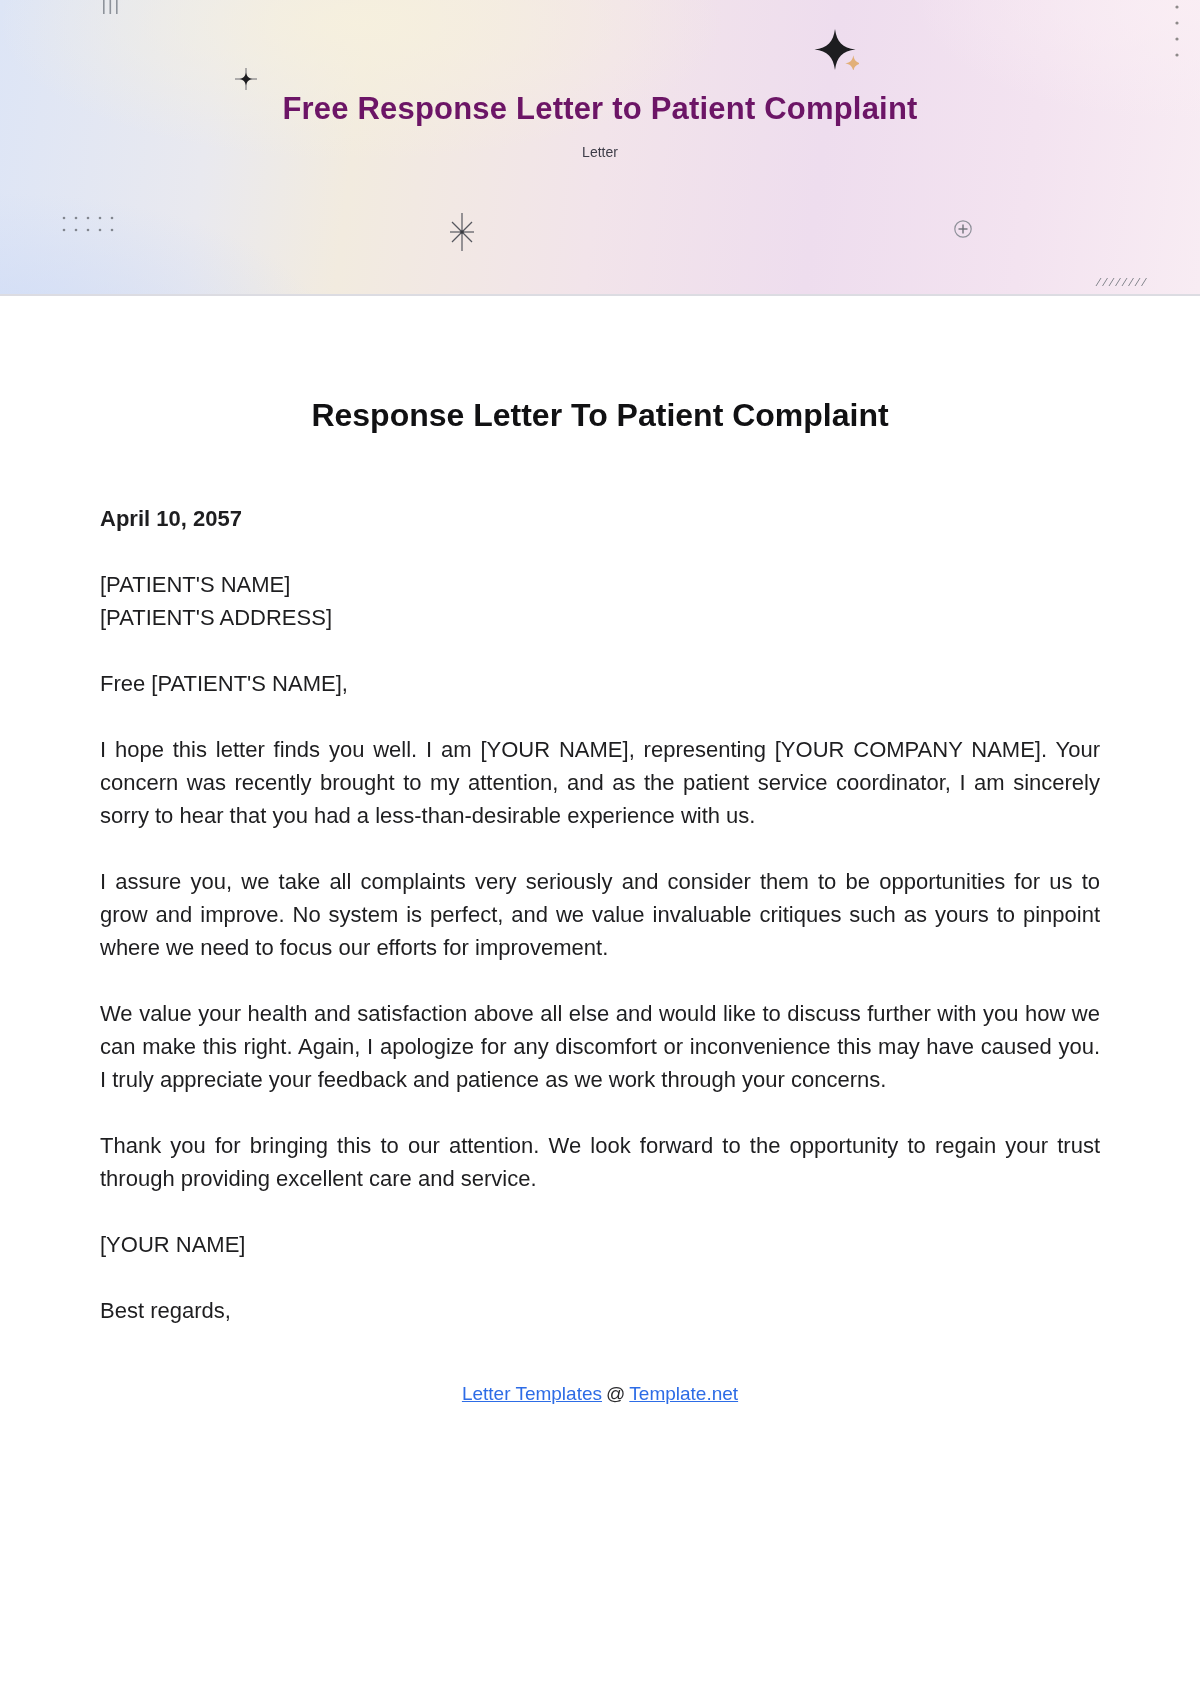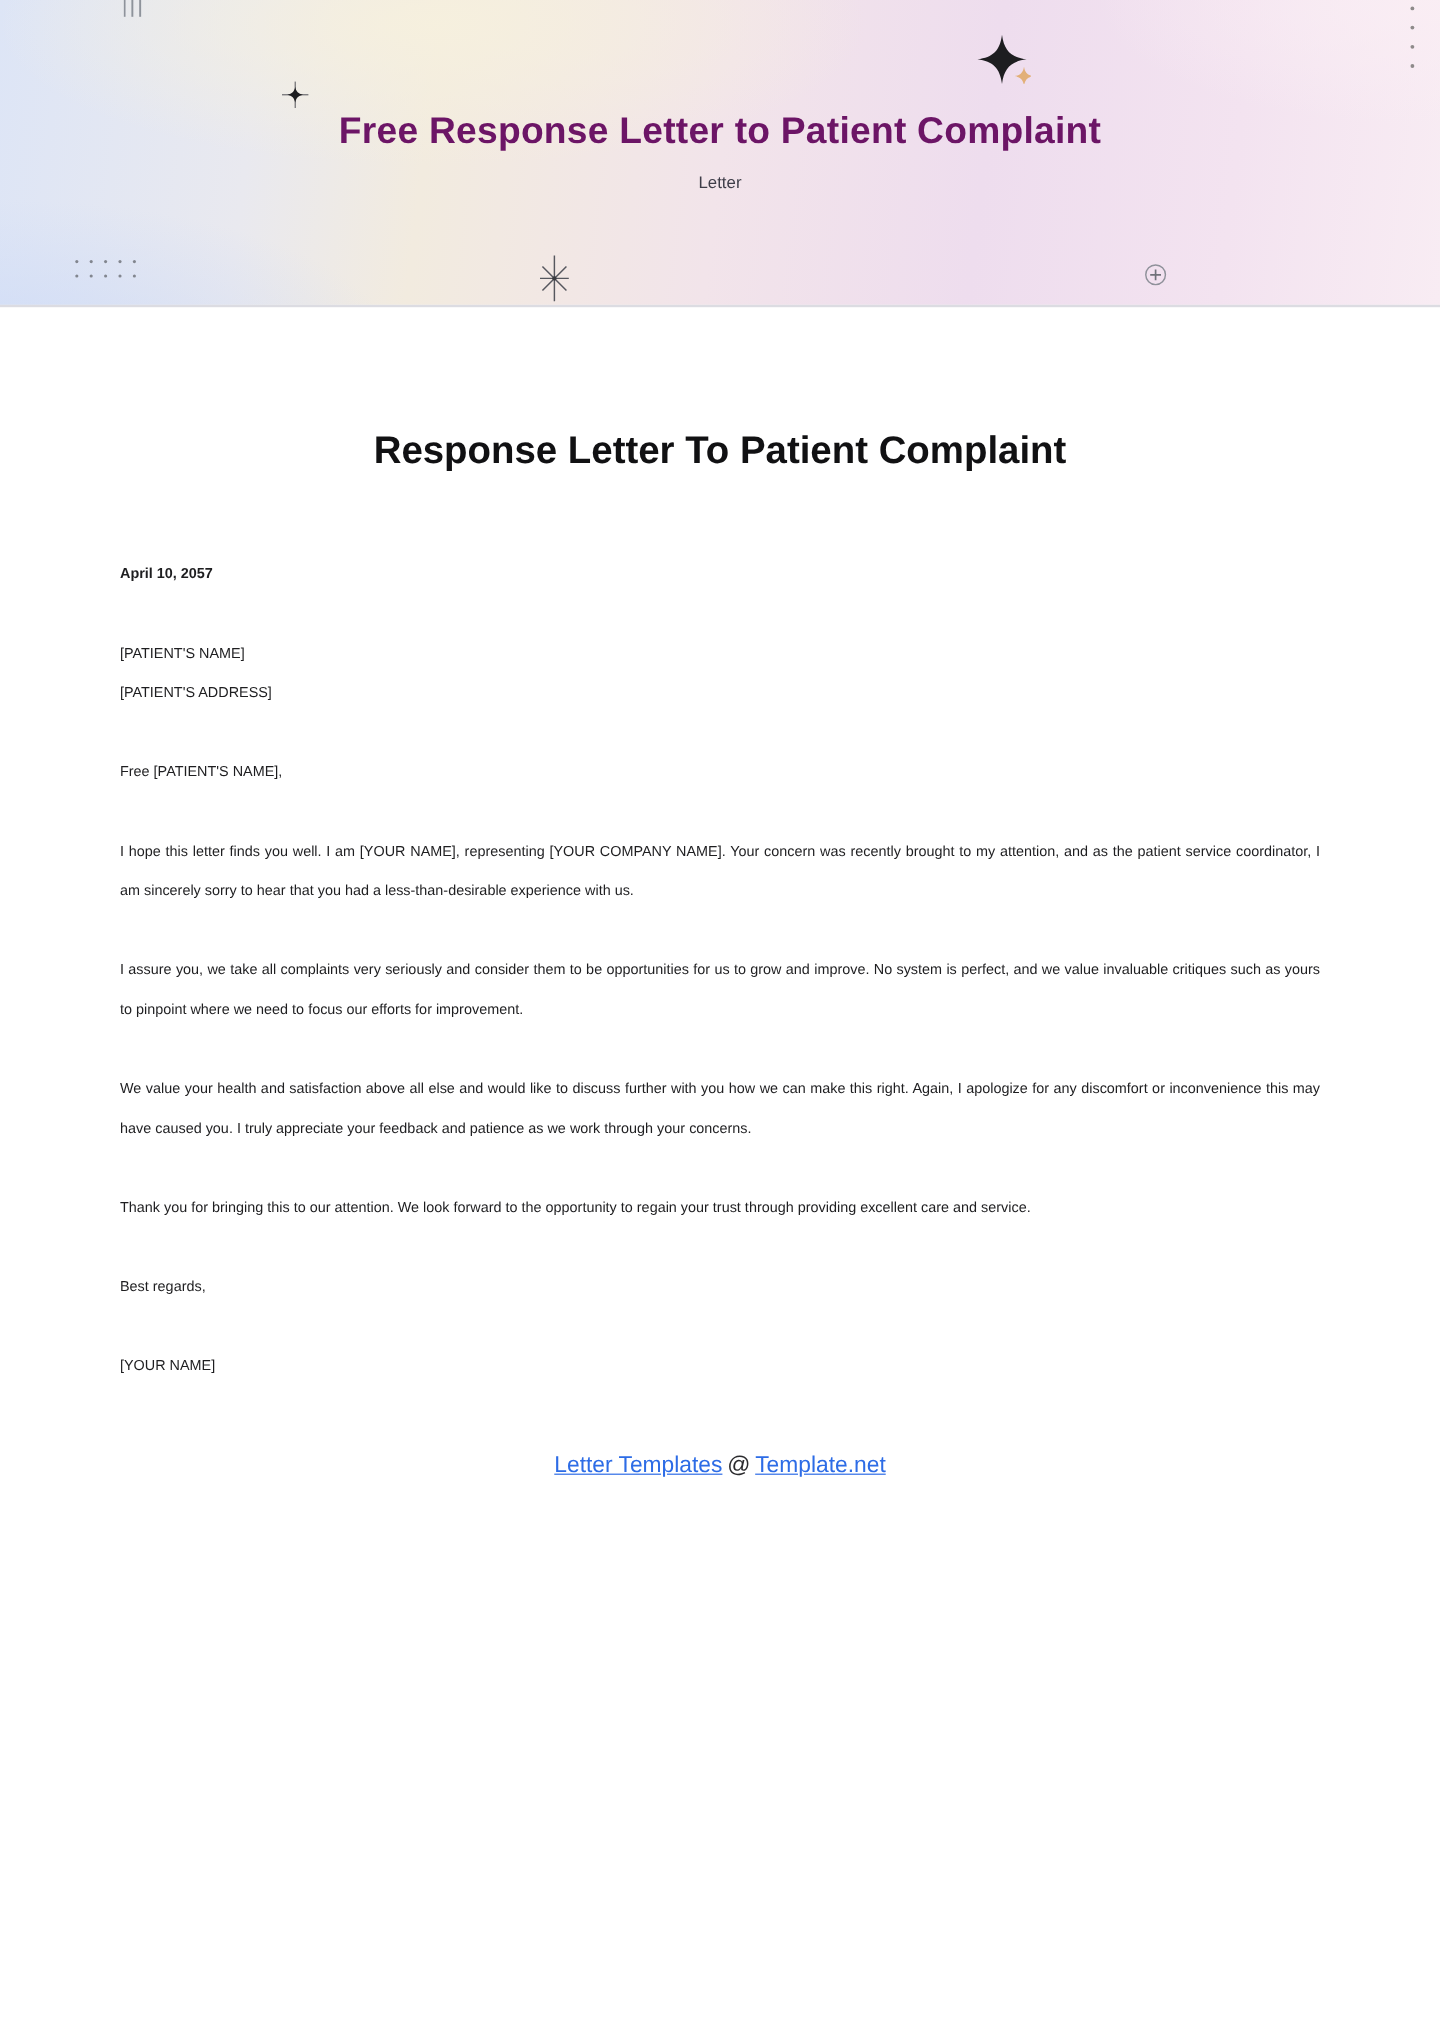--- a/index.html
+++ b/index.html
@@ -9,21 +9,21 @@
     width: 1200px;
     height: 1701px;
     font-family: "Liberation Sans", "DejaVu Sans", sans-serif;
     color: #1e1e20;
   }
 
   
   .banner {
     position: relative;
     width: 1200px;
-    height: 256px;
+    height: 296px;
     box-sizing: border-box;
     border-bottom: 2px solid #dcdce2;
     overflow: hidden;
     background:
       radial-gradient(55% 85% at 30% 8%,  rgba(246,240,222,0.95) 0%, rgba(246,240,222,0) 55%),
       radial-gradient(50% 90% at 0% 115%, rgba(206,219,247,0.85) 0%, rgba(206,219,247,0) 55%),
       radial-gradient(40% 70% at 100% 0%, rgba(250,238,244,0.9) 0%, rgba(250,238,244,0) 60%),
       linear-gradient(97deg, #dde5f6 0%, #e9e9ef 18%, #f2ebdf 30%, #f2e4ea 50%, #eeddee 68%, #f3e3f0 85%, #f8ecf3 100%);
   }
   .banner-title {
@@ -52,21 +52,21 @@
   .doc-title {
     margin: 96px 0 64px 0;
     text-align: center;
     font-size: 32px;
     line-height: 46px;
     font-weight: 700;
     color: #111113;
   }
   .doc p {
     margin: 0 0 33px 0;
-    font-size: 12px;
+    font-size: 22px;
     line-height: 33px;
   }
   .bold { font-weight: 700; }
   .just { text-align: justify; }
   .recipient-line { display: block; }
 
   .footer-line {
     margin-top: 50px;
     text-align: center;
     font-size: 19px;
@@ -171,21 +171,21 @@
     <span class="recipient-line">[PATIENT'S ADDRESS]</span>
   </p>
 
   <p>Free [PATIENT'S NAME],</p>
 
   <p class="just">I hope this letter finds you well. I am [YOUR NAME], representing [YOUR COMPANY NAME]. Your concern was recently brought to my attention, and as the patient service coordinator, I am sincerely sorry to hear that you had a less-than-desirable experience with us.</p>
   <p class="just">I assure you, we take all complaints very seriously and consider them to be opportunities for us to grow and improve. No system is perfect, and we value invaluable critiques such as yours to pinpoint where we need to focus our efforts for improvement.</p>
   <p class="just">We value your health and satisfaction above all else and would like to discuss further with you how we can make this right. Again, I apologize for any discomfort or inconvenience this may have caused you. I truly appreciate your feedback and patience as we work through your concerns.</p>
   <p class="just">Thank you for bringing this to our attention. We look forward to the opportunity to regain your trust through providing excellent care and service.</p>
 
+  <p>[YOUR NAME]</p>
+
   <p>Best regards,</p>
-
-  <p>[YOUR NAME]</p>
 
   <div class="footer-line">
     <a href="#">Letter Templates</a><span class="footer-sep">@</span><a href="#">Template.net</a>
   </div>
 
 </div>
 
 </body></html>

